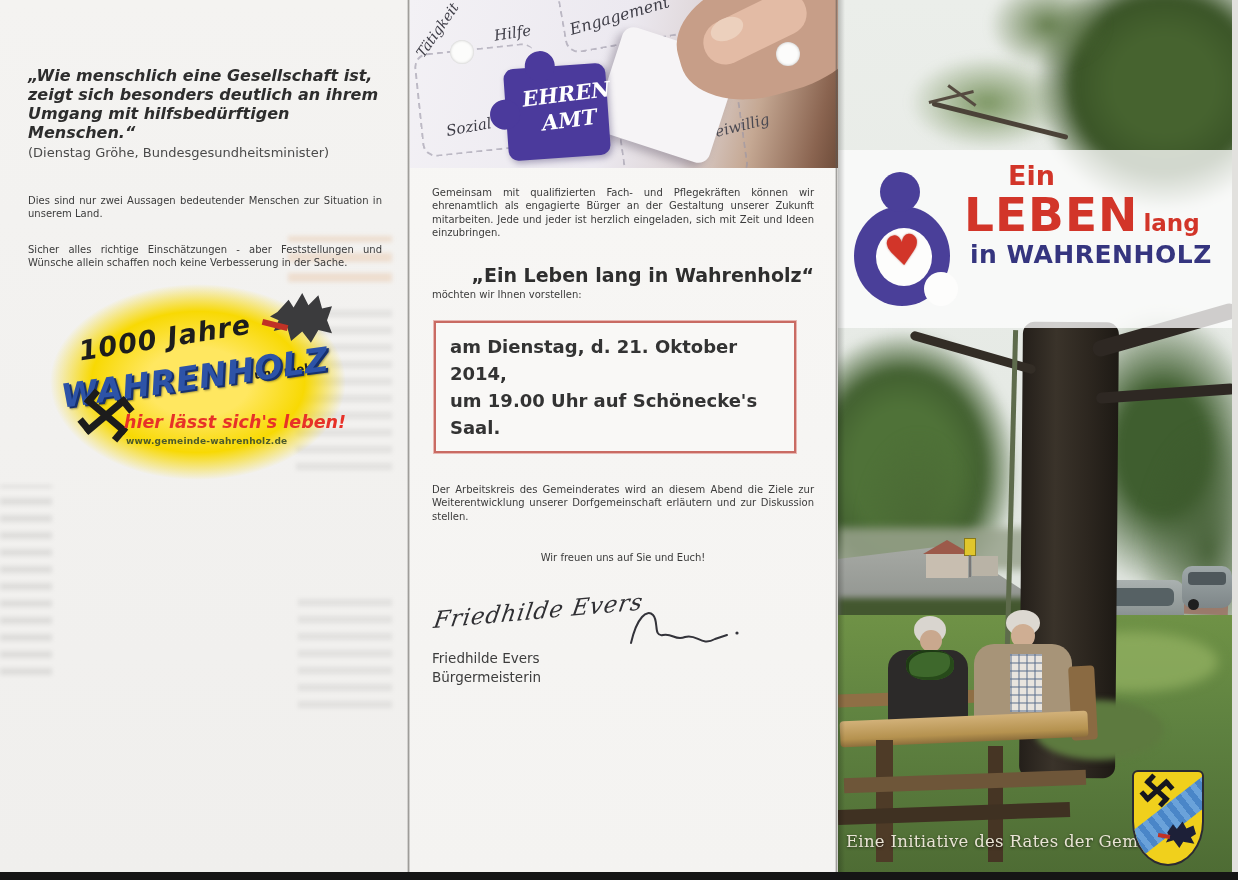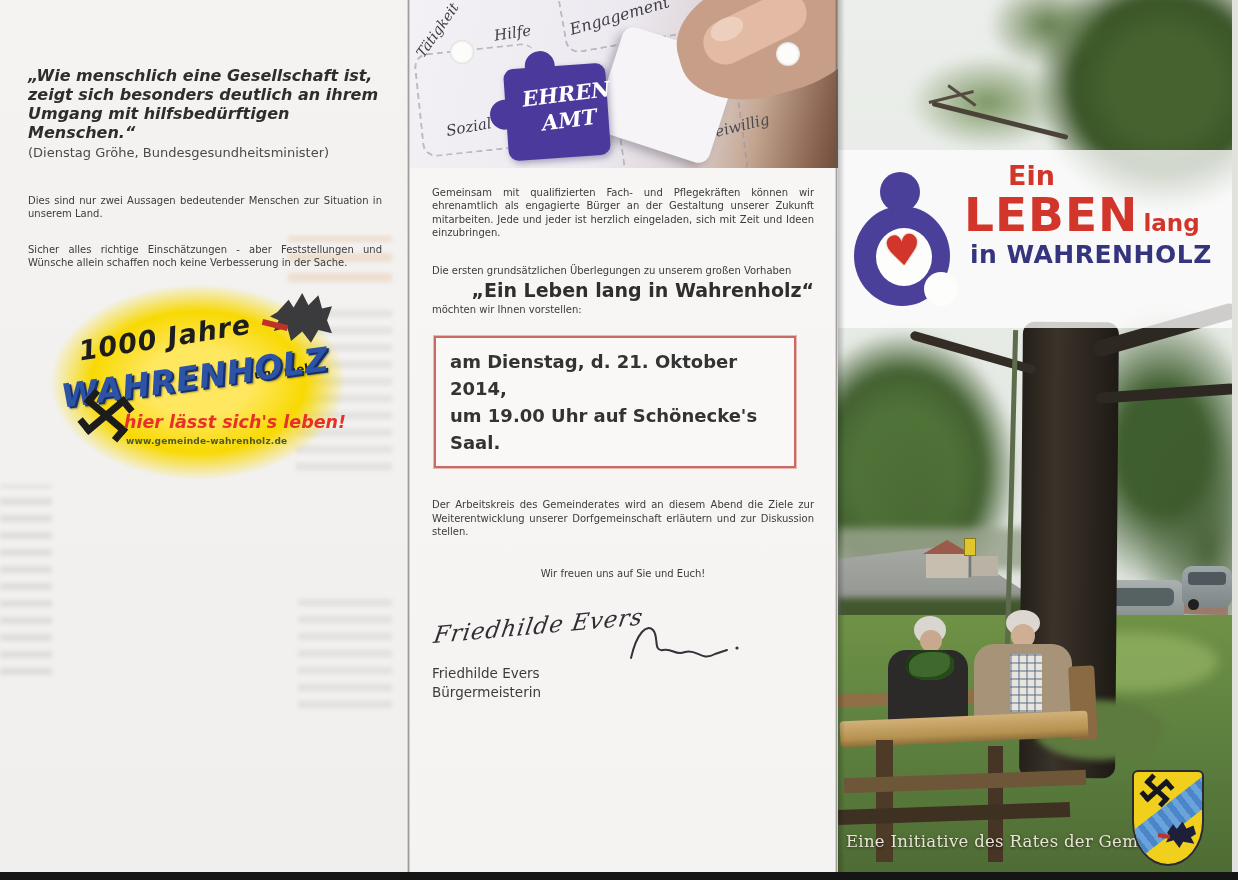--- a/index.html
+++ b/index.html
@@ -260,21 +260,20 @@
           <span>EHREN</span><br>
           <span>AMT</span>
         </div>
       </div>
       <div class="hole" id="hole1"></div>
       <div class="hole" id="hole2"></div>
     </div>
 
     <div id="mid-col">
       <p class="txt" id="mp1">Gemeinsam mit qualifizierten Fach- und Pflegekräften können wir ehrenamtlich als engagierte Bürger an der Gestaltung unserer Zukunft mitarbeiten. Jede und jeder ist herzlich eingeladen, sich mit Zeit und Ideen einzubringen.</p>
-      <p class="txt" id="mp2intro">Die ersten grundsätzlichen Überlegungen zu unserem großen Vorhaben</p>
       <div id="mid-headline">„Ein Leben lang in Wahrenholz“</div>
       <p class="txt" id="mp2outro">möchten wir Ihnen vorstellen:</p>
 
       <div id="event-box">
         <div class="ev">am Dienstag, d. 21. Oktober 2014,</div>
         <div class="ev">um 19.00 Uhr auf Schönecke's Saal.</div>
       </div>
 
       <p class="txt" id="mp3">Der Arbeitskreis des Gemeinderates wird an diesem Abend die Ziele zur Weiterentwicklung unserer Dorfgemeinschaft erläutern und zur Diskussion stellen.</p>
       <p class="txt" id="mp4">Wir freuen uns auf Sie und Euch!</p>

